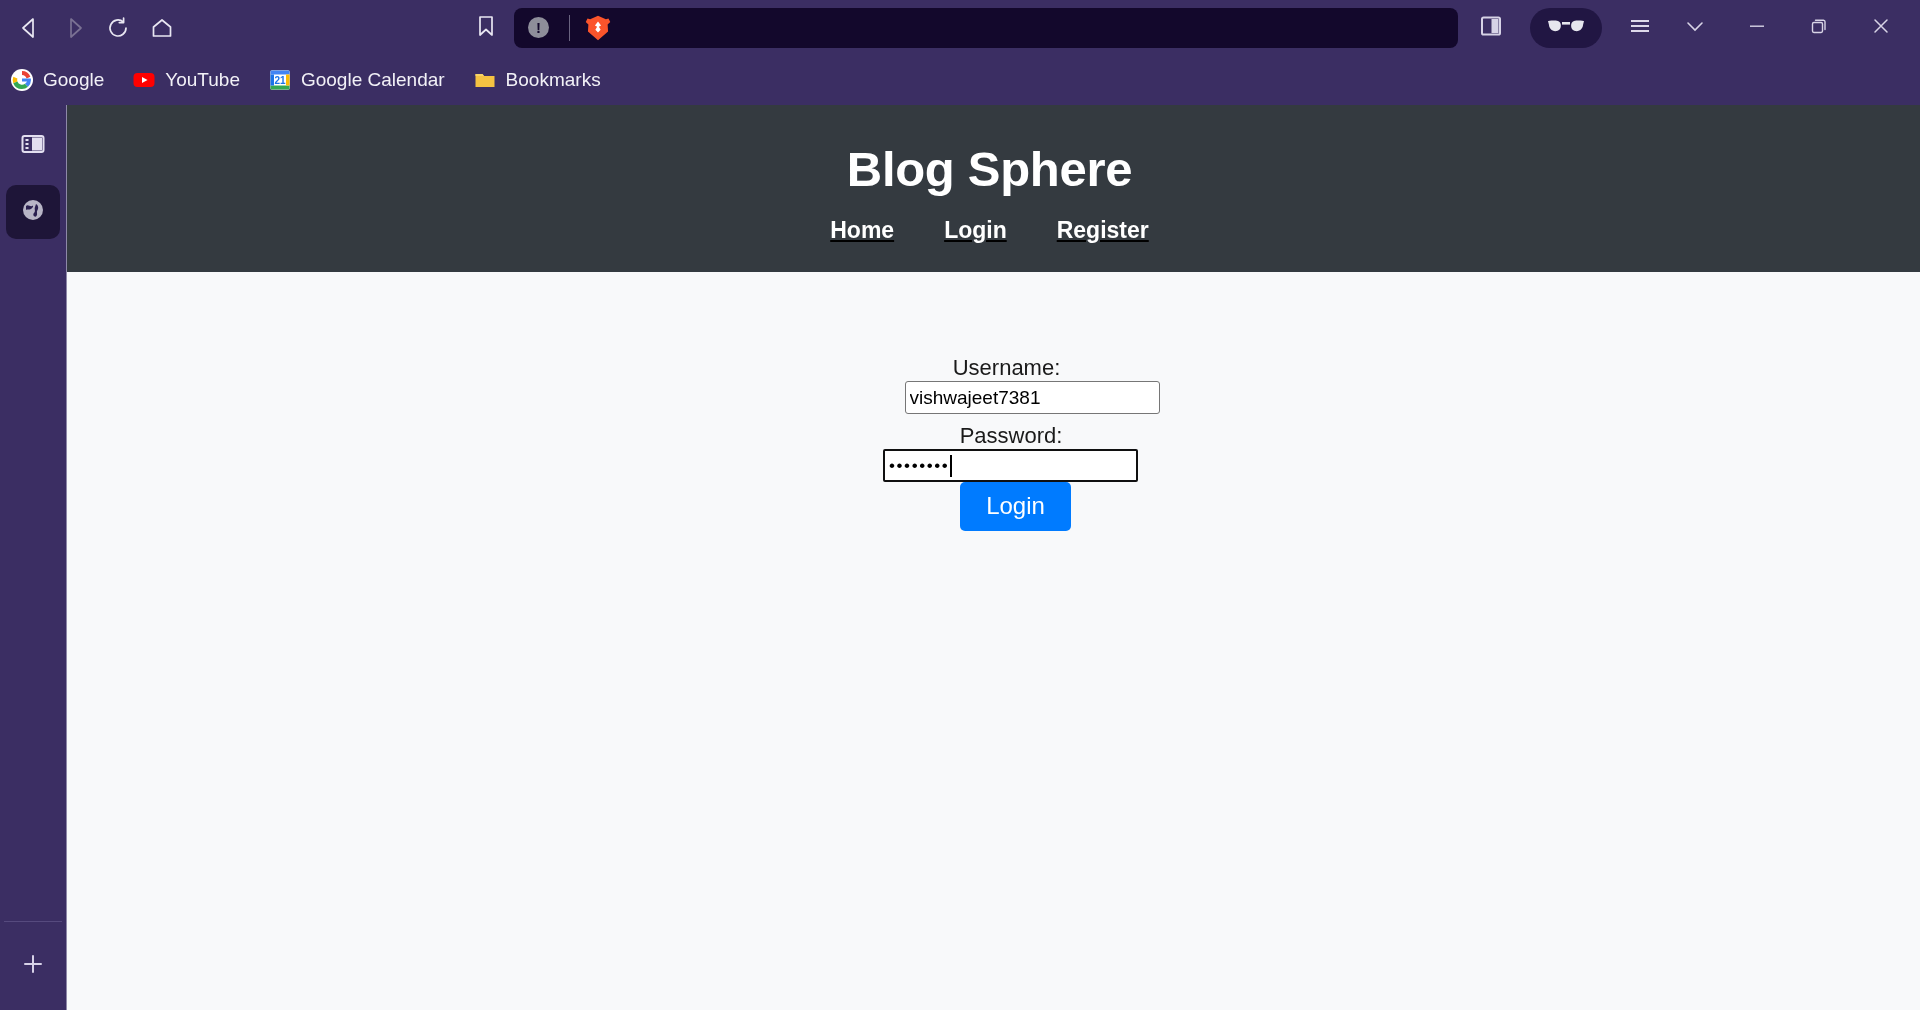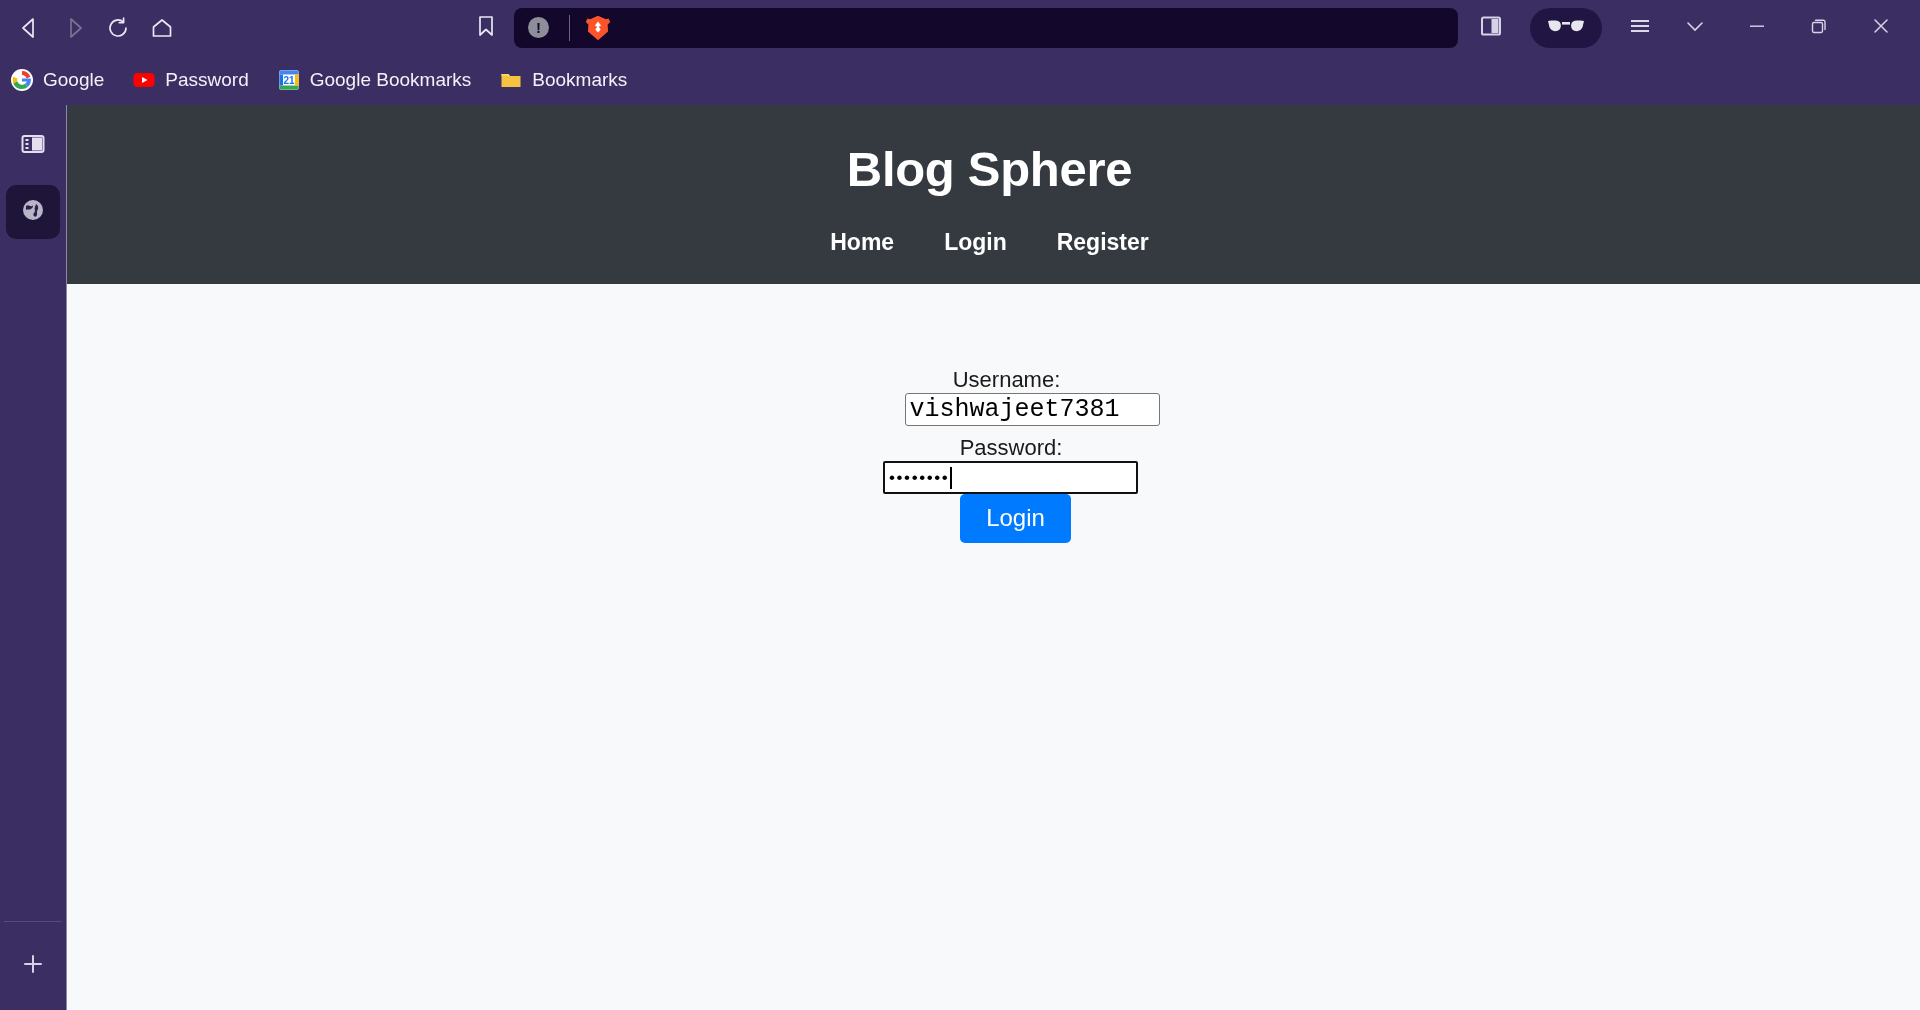--- a/index.html
+++ b/index.html
@@ -218,24 +218,25 @@
     text-align: center;
   }
   .site-title {
     font-size: 49px;
     font-weight: bold;
     color: #ffffff;
     letter-spacing: -0.3px;
     line-height: 1.15;
   }
   .site-nav {
-    margin-top: 32px;
+    margin-top: 20px;
     display: flex;
     justify-content: center;
     gap: 0px;
+    text-decoration: underline;
   }
   .nav-link {
     font-size: 23px;
     font-weight: bold;
     color: #ffffff;
     text-decoration: none;
     padding: 0 25px;
     white-space: nowrap;
   }
 
@@ -259,22 +260,22 @@
     color: #1a1a1a;
     margin-right: 8px;
     white-space: nowrap;
   }
   .text-input {
     width: 255px;
     height: 33px;
     border: 1px solid #767676;
     border-radius: 3px;
     background: #ffffff;
-    font-size: 25px;
-    font-family: Liberation Mono, monospace;
+    font-size: 19px;
+    font-family: Liberation Sans, sans-serif;
     color: #000000;
     padding: 0 4px;
     outline: none;
     margin-left: 43px;
   }
   .pw-display {
     width: 255px;
     height: 33px;
     border: 2px solid #101010;
     border-radius: 2px;
@@ -456,35 +457,35 @@
       <span class="bm-label">Google</span>
     </div>
 
     <div class="bm-item">
       <span class="bm-ico">
         <svg width="24" height="24" viewBox="0 0 24 24">
           <rect x="1.5" y="5" width="21" height="14" rx="4" fill="#ff0000"></rect>
           <path d="M10 9 L15.5 12 L10 15 Z" fill="#ffffff"></path>
         </svg>
       </span>
-      <span class="bm-label">Password</span>
+      <span class="bm-label">YouTube</span>
     </div>
 
     <div class="bm-item">
       <span class="bm-ico">
         <svg width="24" height="24" viewBox="0 0 24 24">
           <rect x="2.5" y="2.5" width="19" height="19" rx="1.5" fill="#ffffff" stroke="#d9d9d9" stroke-width="0.6"></rect>
           <rect x="2.5" y="2.5" width="19" height="4" fill="#4285f4"></rect>
           <rect x="2.5" y="17.5" width="19" height="4" fill="#34a853"></rect>
           <rect x="2.5" y="6.5" width="3.5" height="11" fill="#1a73e8"></rect>
           <rect x="18" y="6.5" width="3.5" height="11" fill="#fbbc05"></rect>
           <text x="12" y="16" font-family="Liberation Sans, sans-serif" font-size="10" font-weight="bold" fill="#1a73e8" text-anchor="middle">21</text>
         </svg>
       </span>
-      <span class="bm-label">Google Bookmarks</span>
+      <span class="bm-label">Google Calendar</span>
     </div>
 
     <div class="bm-item">
       <span class="bm-ico">
         <svg width="24" height="24" viewBox="0 0 24 24">
           <path d="M2.5 6 L9.5 6 L11 8 L21.5 8 L21.5 19 L2.5 19 Z" fill="#f5c242"></path>
           <path d="M2.5 6 L9.5 6 L11 8 L2.5 8 Z" fill="#f7d368"></path>
         </svg>
       </span>
       <span class="bm-label">Bookmarks</span>

